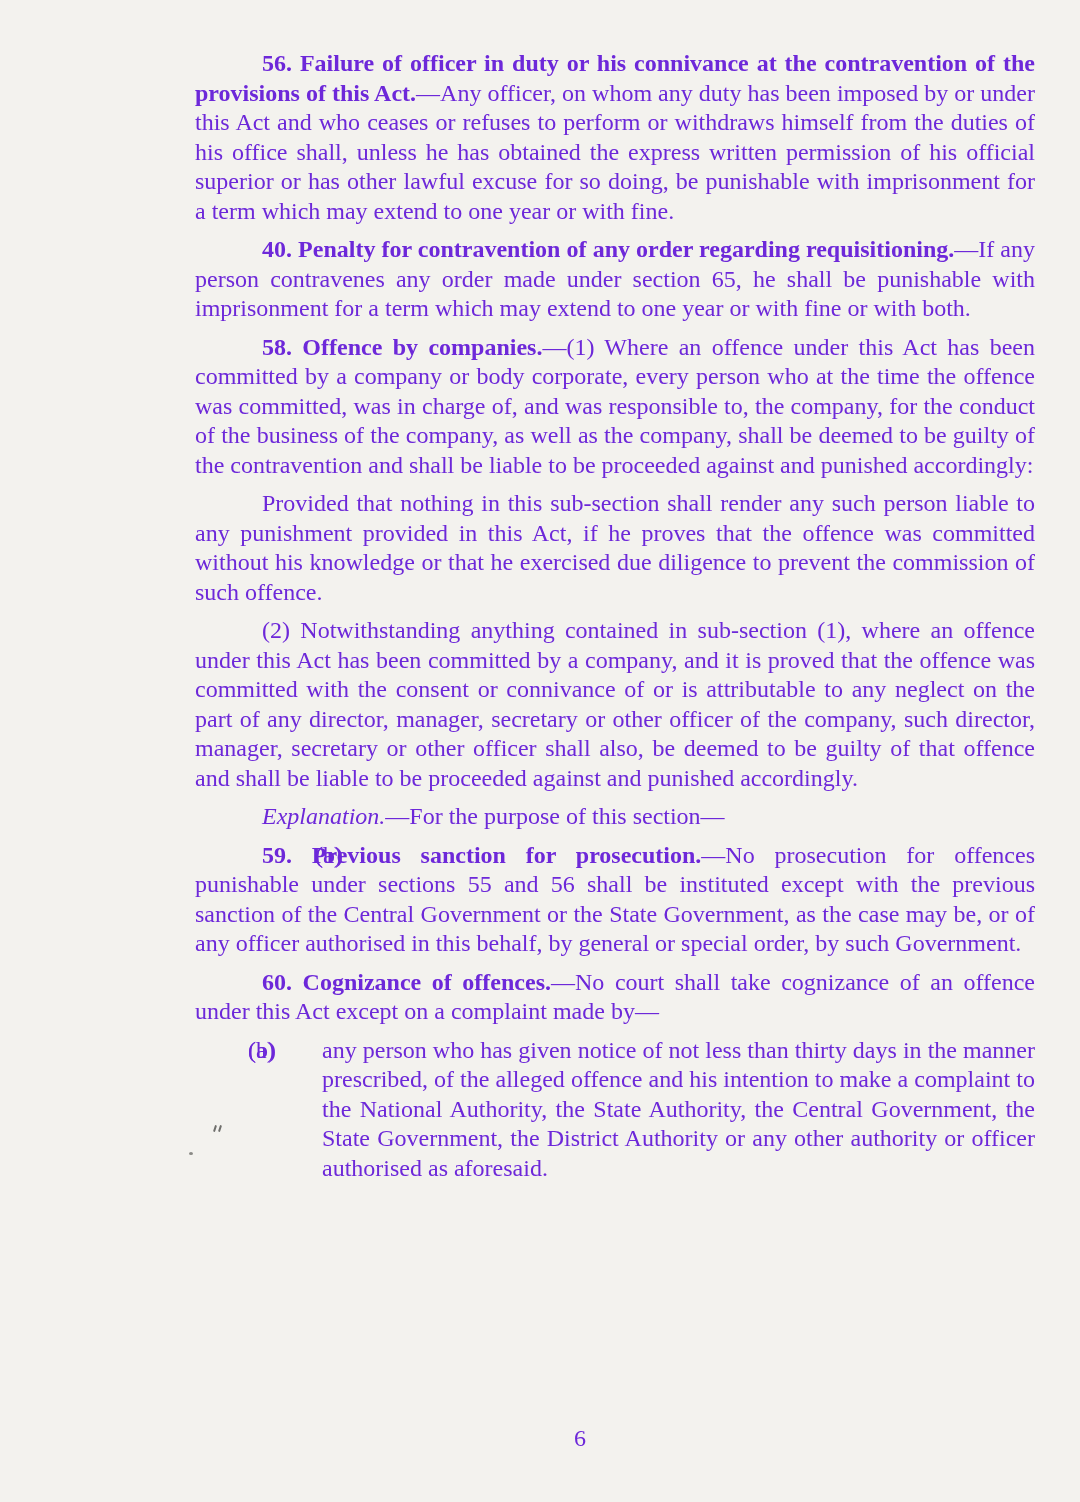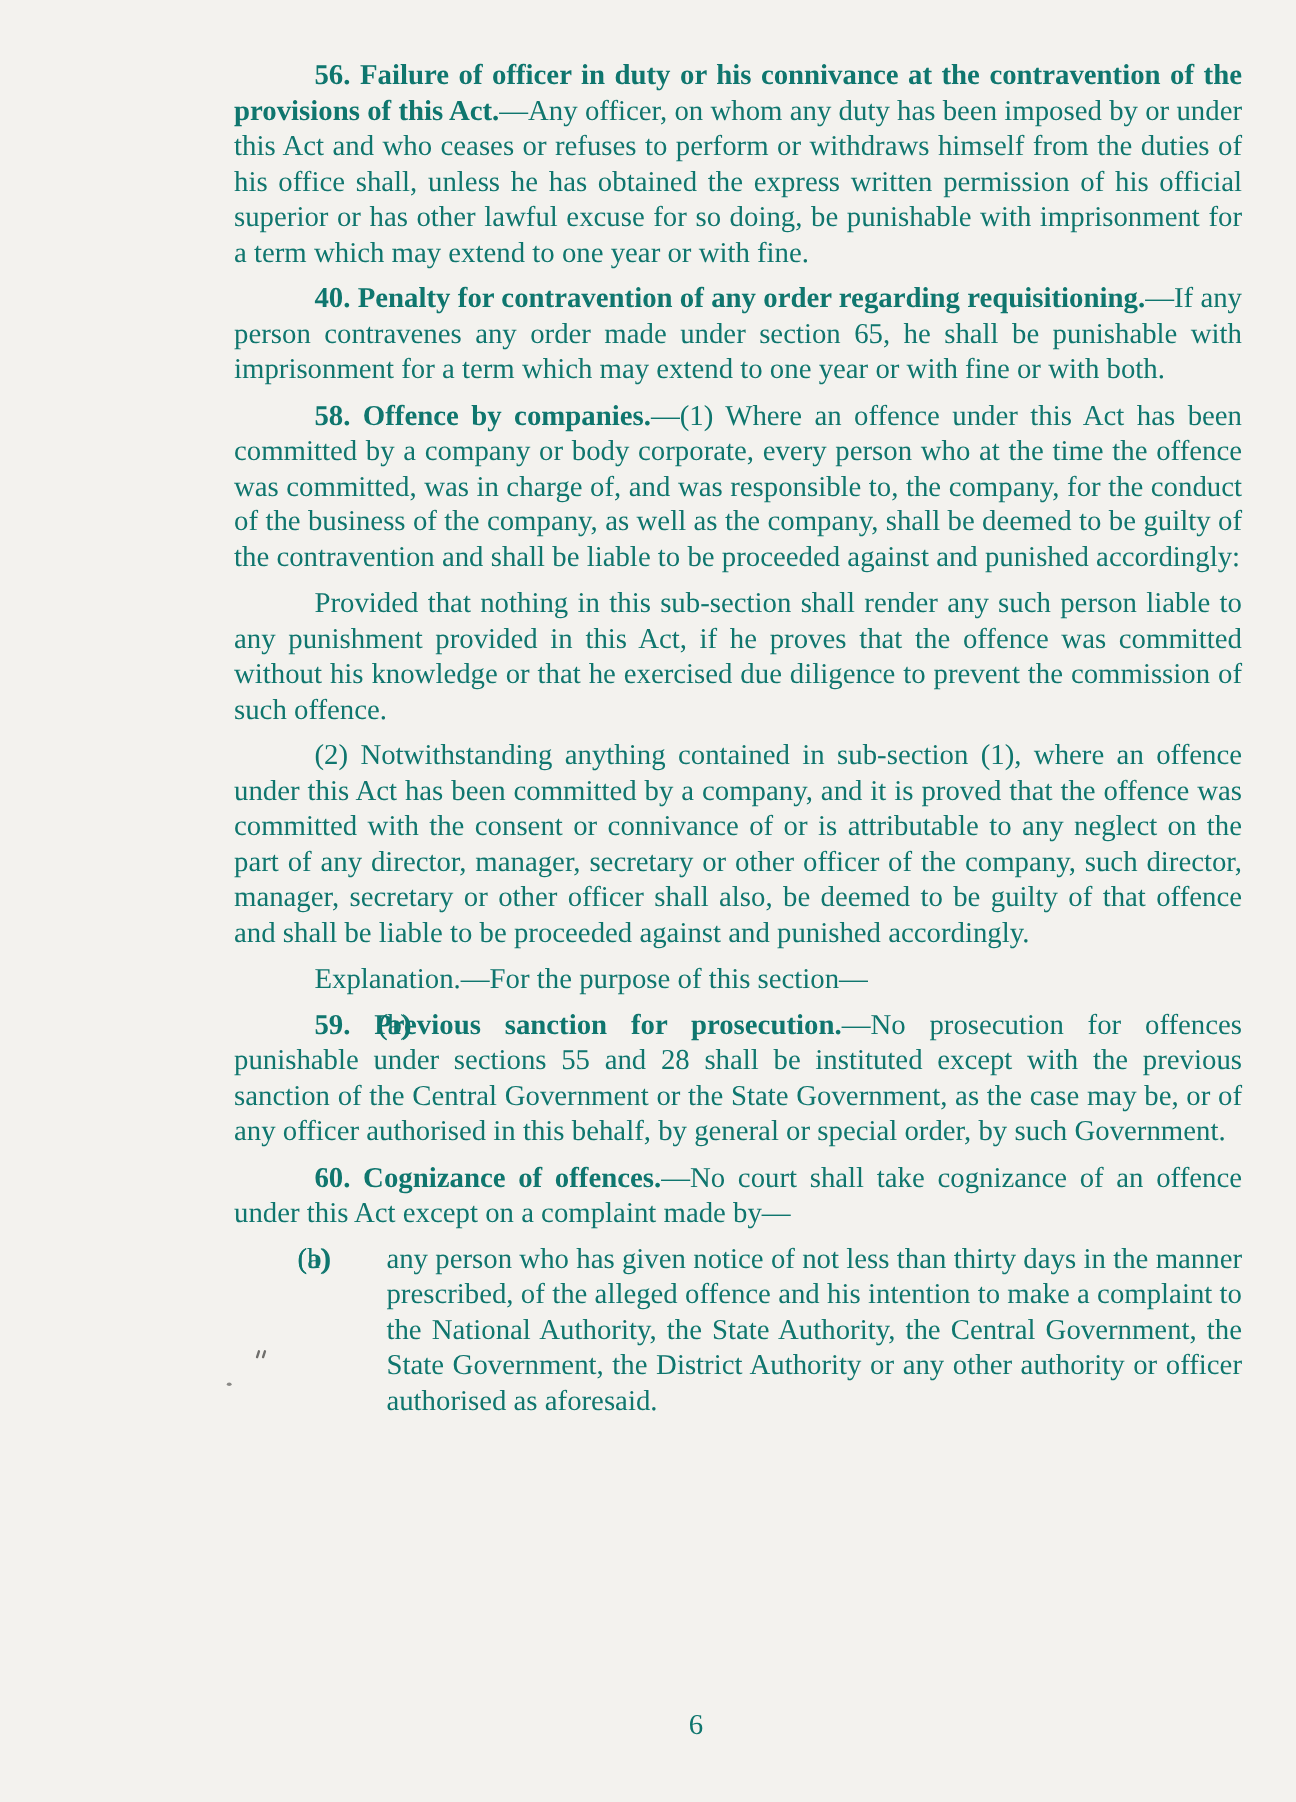--- a/index.html
+++ b/index.html
@@ -7,39 +7,40 @@
     padding: 0;
     background: #e8e7e3;
   }
   .page {
     position: relative;
     width: 1080px;
     height: 1502px;
     background: #f3f2ee;
     overflow: hidden;
     font-family: "Liberation Serif", "DejaVu Serif", serif;
-    color: #0f766e;
+    color: #6d28d9;
   }
   .content {
     position: absolute;
     left: 195px;
     top: 49px;
     width: 840px;
     font-size: 24px;
     line-height: 29.5px;
   }
   .para {
     margin: 0 0 9px 0;
     text-align: justify;
     text-indent: 67px;
   }
   .hd {
     font-weight: bold;
   }
   .it {
+    font-style: italic;
   }
   .item {
     position: relative;
     margin: 0 0 9px 0;
     text-align: justify;
     text-indent: 0;
   }
   .exp-item {
     padding-left: 163px;
   }
@@ -115,21 +116,21 @@
     <p class="para"><span class="it">Explanation.</span><span>—For the purpose of this section—</span></p>
 
     <div class="item exp-item">
       <span class="label">(a)</span>
     </div>
 
     <div class="item exp-item">
       <span class="label">(b)</span>
     </div>
 
-    <p class="para"><b class="hd">59. Previous sanction for prosecution.</b><span>—No prosecution for offences punishable under sections 55 and 28 shall be instituted except with the previous sanction of the Central Government or the State Government, as the case may be, or of any officer authorised in this behalf, by general or special order, by such Government.</span></p>
+    <p class="para"><b class="hd">59. Previous sanction for prosecution.</b><span>—No prosecution for offences punishable under sections 55 and 56 shall be instituted except with the previous sanction of the Central Government or the State Government, as the case may be, or of any officer authorised in this behalf, by general or special order, by such Government.</span></p>
 
     <p class="para"><b class="hd">60. Cognizance of offences.</b><span>—No court shall take cognizance of an offence under this Act except on a complaint made by—</span></p>
 
     <div class="item item60">
       <span class="label">(a)</span>
     </div>
 
     <div class="item item60">
       <span class="label">(b)</span>
       <span>any person who has given notice of not less than thirty days in the manner prescribed, of the alleged offence and his intention to make a complaint to the National Authority, the State Authority, the Central Government, the State Government, the District Authority or any other authority or officer authorised as aforesaid.</span>

